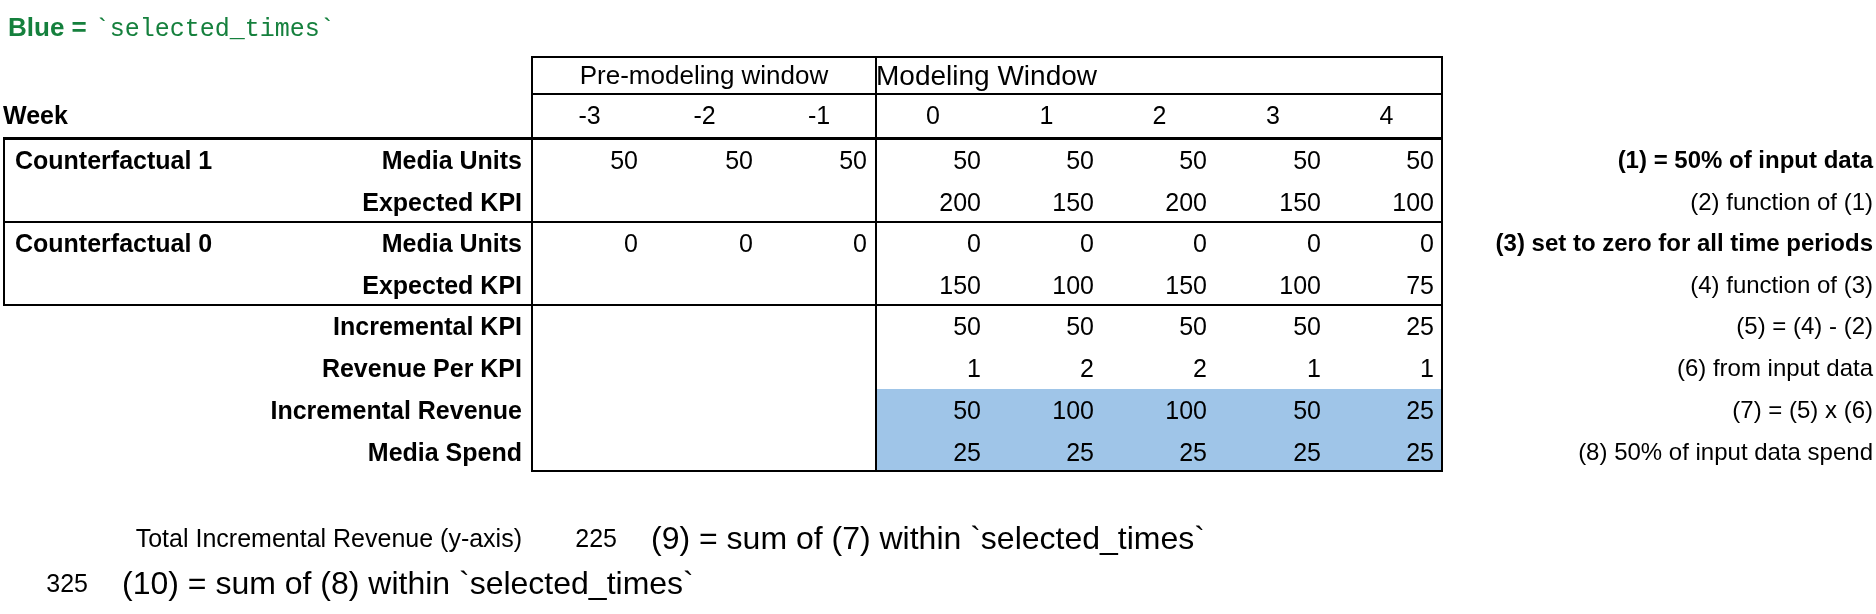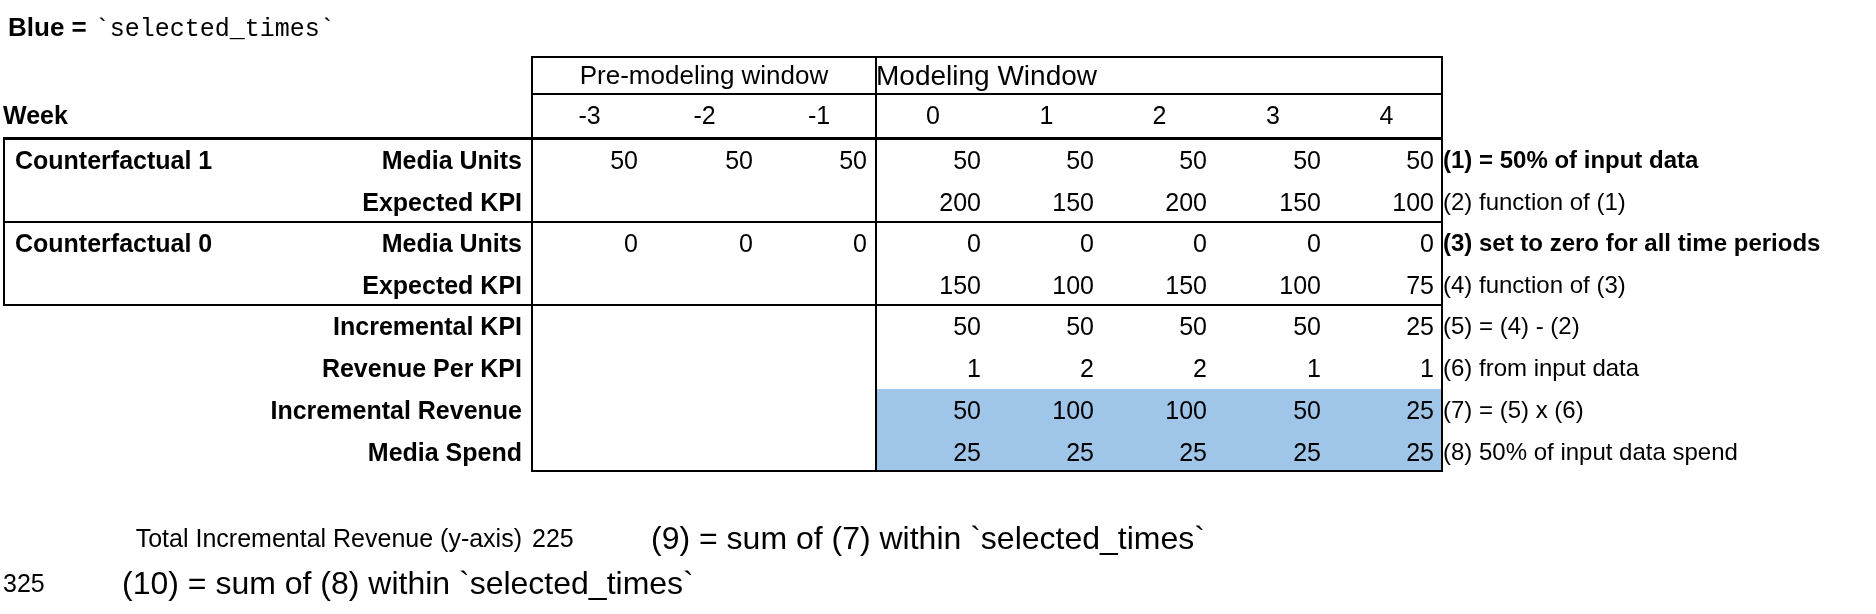--- a/index.html
+++ b/index.html
@@ -1,21 +1,21 @@
 <!DOCTYPE html>
 <html><head>
 <meta charset="utf-8">
 <style>
   html,body{margin:0;padding:0;background:#fff;}
   #canvas{
     position:relative;width:1876px;height:614px;background:#ffffff;
     font-family:"Liberation Sans", sans-serif;color:#000;overflow:hidden;
   }
   
-  #note{position:absolute;left:8px;top:12px;font-size:26px;color:#000000;white-space:nowrap;}
+  #note{position:absolute;left:8px;top:12px;font-size:26px;color:#15803d;white-space:nowrap;}
   #note .np{font-weight:bold;}
   #note .nc{font-family:"Liberation Mono","DejaVu Sans Mono",monospace;font-size:25px;margin-left:8px;}
   
   .bluebox{position:absolute;left:877px;top:389px;width:564px;height:81px;background:#9fc5e8;}
   
   .ln{position:absolute;background:#000;}
   .h-top{left:531px;top:56px;width:912px;height:2px;}
   .h-mid{left:531px;top:93px;width:912px;height:2px;}
   .h-thick{left:3px;top:137px;width:1440px;height:3px;}
   .h-cf{left:3px;top:221px;width:1440px;height:2px;}
@@ -39,27 +39,27 @@
   .cm0,.cm3{width:114px;flex:none;}
   .cp2{width:114px;}
   .cm1,.cm2,.cm4{width:113px;}
   .grpspan{width:344px;flex:none;text-align:center;font-size:26px;}
   .mdlspan{width:662px;flex:none;text-align:left;font-size:28px;}
   .wlabel{flex:1;text-align:left;font-weight:bold;font-size:25px;padding-right:10px;}
   .wnum{text-align:center;font-size:25px;}
   .vc{text-align:right;font-size:25px;padding-right:9px;box-sizing:border-box;}
   .group{position:absolute;left:12px;font-weight:bold;font-size:25px;white-space:nowrap;}
   .rlabel{flex:1;text-align:right;font-weight:bold;font-size:25px;padding-right:10px;white-space:nowrap;}
-  .ann{width:430px;flex:none;text-align:left;font-size:24px;box-sizing:border-box;white-space:nowrap;}
+  .ann{width:430px;flex:none;text-align:right;font-size:24px;box-sizing:border-box;white-space:nowrap;}
   .b{font-weight:bold;}
   
   .srow{position:absolute;left:3px;width:1873px;display:flex;align-items:center;height:44px;}
   .s0{top:516px}.s1{top:561px}
   .slabel{width:529px;flex:none;text-align:right;font-weight:normal;font-size:25px;padding-right:10px;box-sizing:border-box;white-space:nowrap;}
-  .sval{width:85px;flex:none;text-align:left;font-size:25px;}
+  .sval{width:85px;flex:none;text-align:right;font-size:25px;}
   .sann{text-align:left;font-size:32px;padding-left:34px;white-space:nowrap;}
 </style>
 </head>
 <body>
 
 <div id="canvas">
 
   <div id="note">
     <span class="np">Blue =</span><span class="nc">`selected_times`</span>
   </div>

